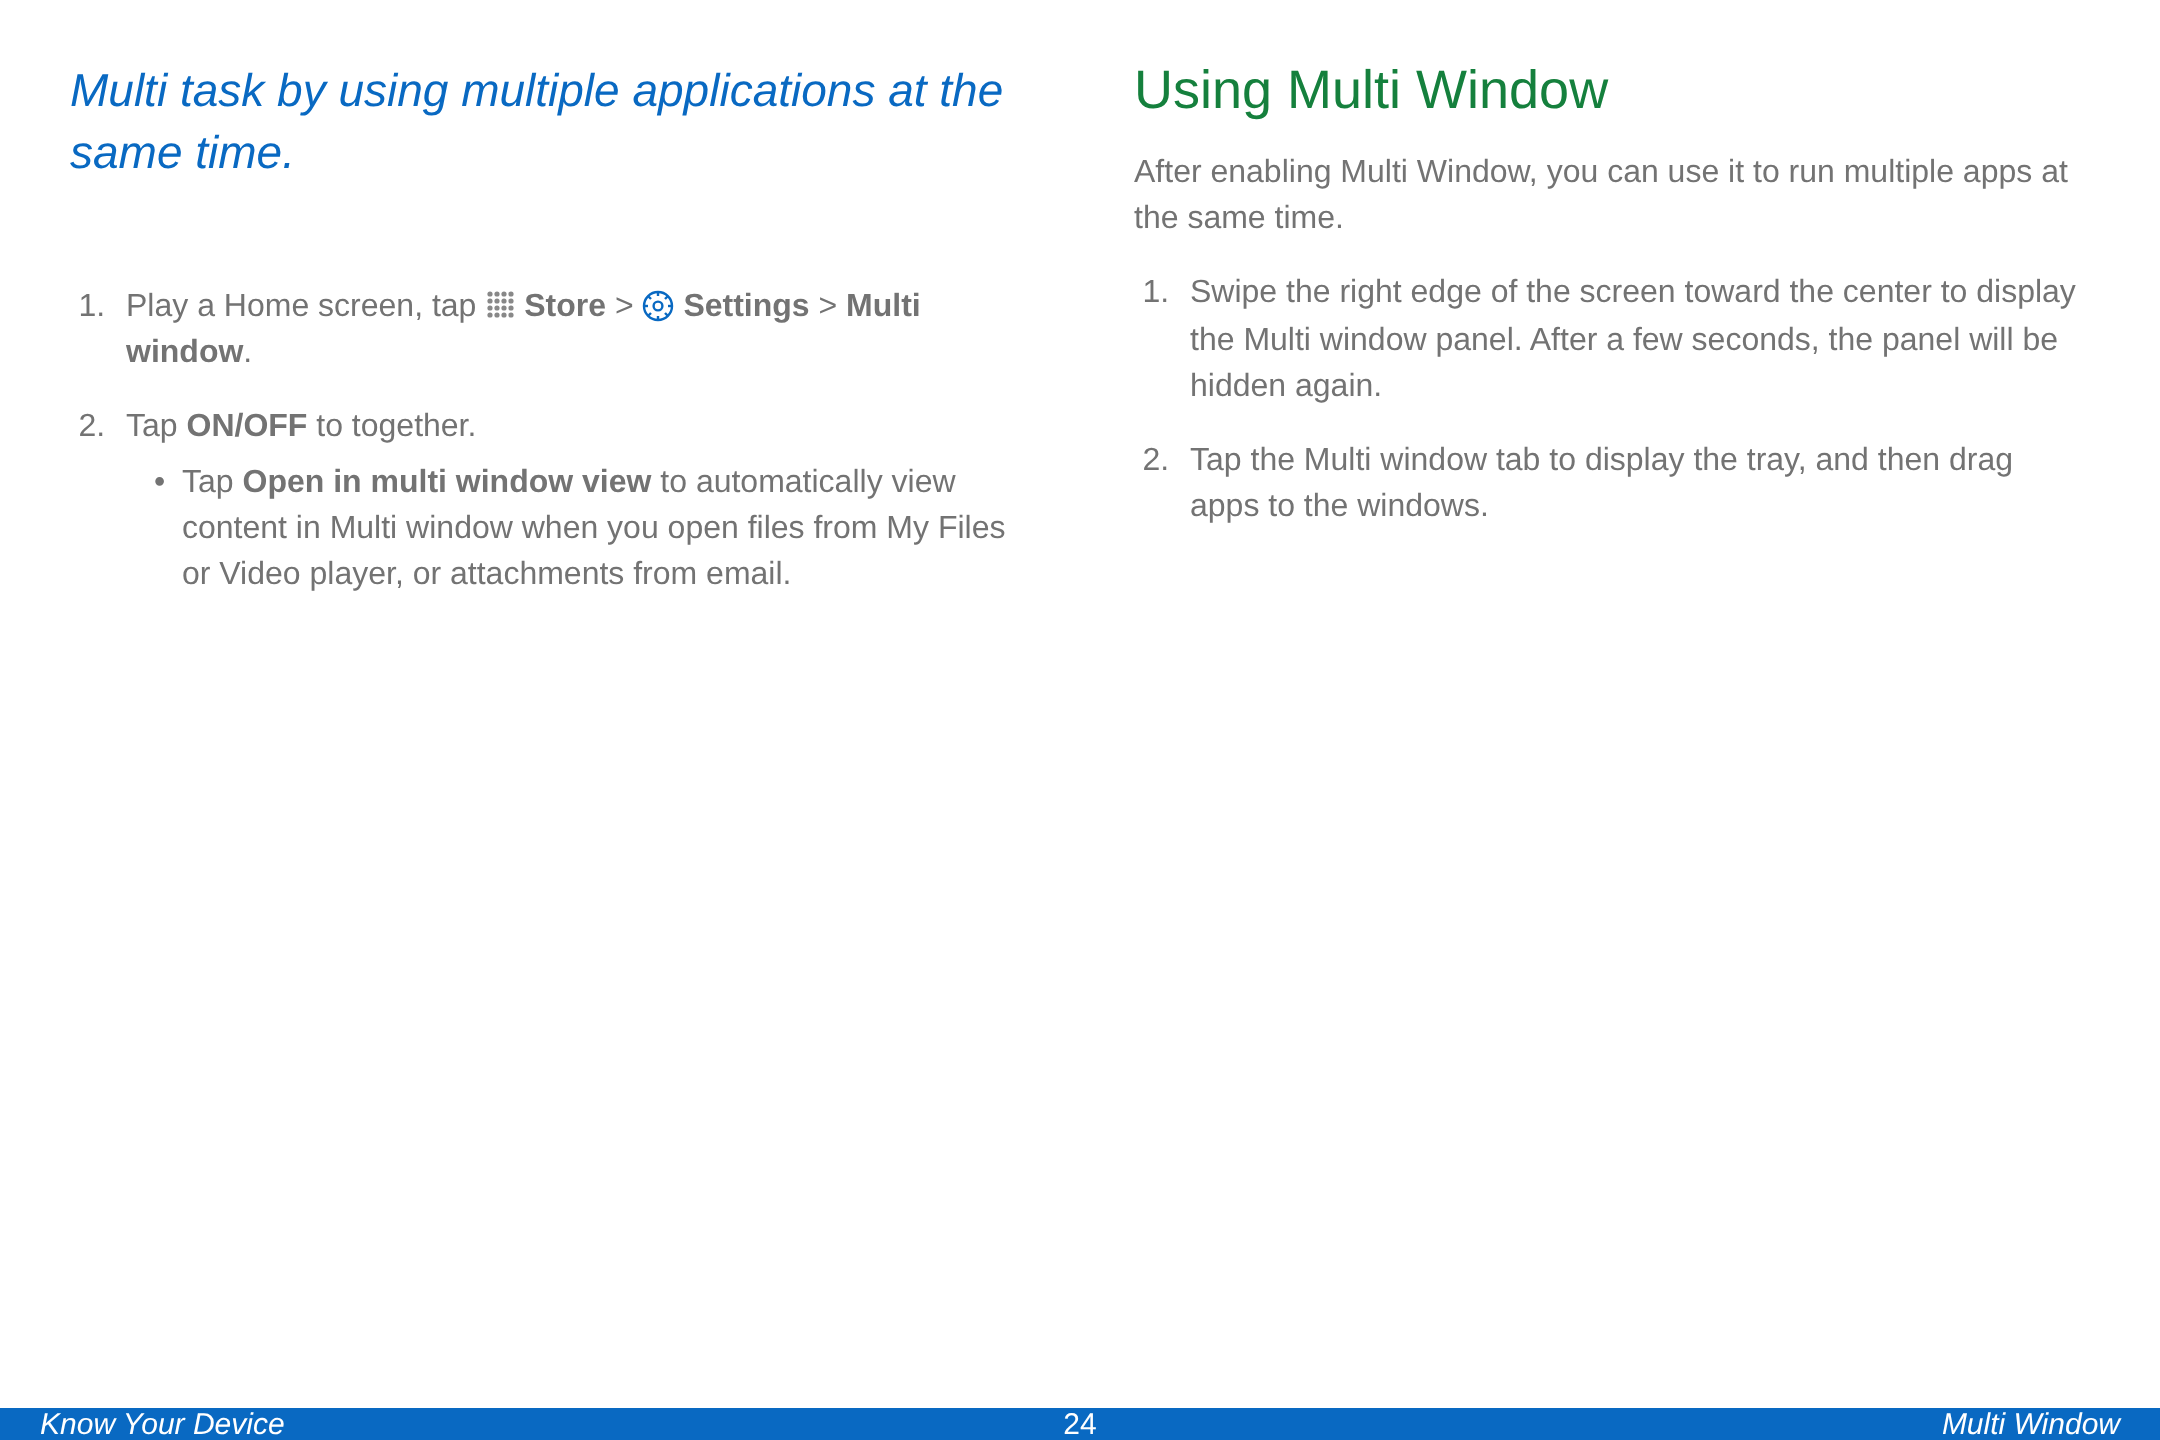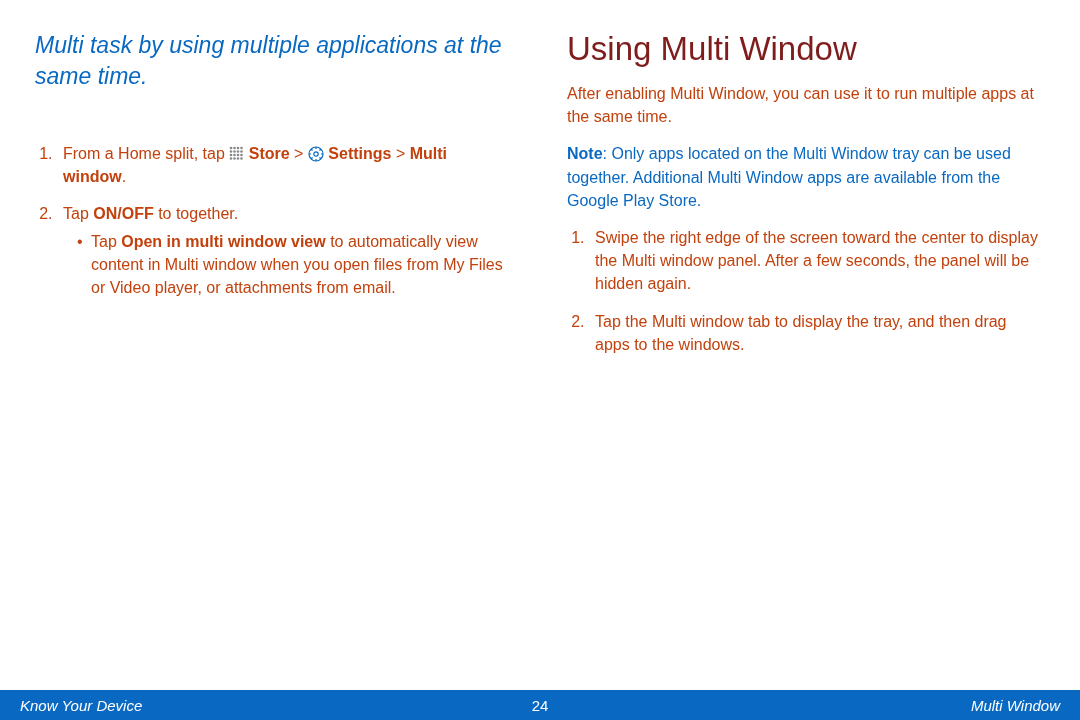--- a/index.html
+++ b/index.html
@@ -22,29 +22,29 @@
     min-width: 0;
   }
   .intro {
     color: #0969c2;
     font-style: italic;
     font-size: 23px;
     line-height: 1.35;
     margin-bottom: 50px;
   }
   h2 {
-    color: #7f1d1d;
+    color: #15803d;
     font-weight: 400;
-    font-size: 33px;
+    font-size: 27px;
     margin-bottom: 14px;
   }
   .body-text, li, p {
     font-size: 16px;
     line-height: 1.45;
-    color: #c2410c;
+    color: #737373;
   }
   ol {
     padding-left: 22px;
     margin-bottom: 14px;
   }
   ol > li {
     margin-bottom: 14px;
     padding-left: 6px;
   }
   ul {
@@ -71,21 +71,21 @@
   }
   .para {
     font-size: 16px;
     line-height: 1.45;
     margin-bottom: 14px;
   }
   b { font-weight: 700; }
   .footer {
     position: absolute;
     left: 0; right: 0; bottom: 0;
-    height: 30px;
+    height: 16px;
     background: #0969c2;
     color: #fff;
     font-style: italic;
     font-size: 15px;
     display: flex;
     align-items: center;
     justify-content: space-between;
     padding: 0 20px;
   }
   .footer .center {
@@ -109,21 +109,21 @@
   .icon-gear svg { width:16px; height:16px; }
 </style>
 </head>
 <body>
 
 <div class="page">
   <div class="col">
     <div class="intro">Multi task by using multiple applications at the same time.</div>
     <ol>
       <li>
-        <span>From a Home split, tap </span><span class="icon-apps"><svg viewBox="0 0 15 15">
+        <span>Play a Home screen, tap </span><span class="icon-apps"><svg viewBox="0 0 15 15">
               <g fill="#888">
                 <circle cx="2" cy="2" r="1.3"></circle>
                 <circle cx="5.5" cy="2" r="1.3"></circle>
                 <circle cx="9" cy="2" r="1.3"></circle>
                 <circle cx="12.5" cy="2" r="1.3"></circle>
                 <circle cx="2" cy="5.5" r="1.3"></circle>
                 <circle cx="5.5" cy="5.5" r="1.3"></circle>
                 <circle cx="9" cy="5.5" r="1.3"></circle>
                 <circle cx="12.5" cy="5.5" r="1.3"></circle>
                 <circle cx="2" cy="9" r="1.3"></circle>
@@ -157,23 +157,20 @@
             <span>Tap </span><b>Open in multi window view</b><span> to automatically view content in Multi window when you open files from My Files or Video player, or attachments from email.</span>
           </li>
         </ul>
       </li>
     </ol>
   </div>
 
   <div class="col">
     <h2>Using Multi Window</h2>
     <p class="para">After enabling Multi Window, you can use it to run multiple apps at the same time.</p>
-    <p class="note">
-      <b>Note</b><span>: Only apps located on the Multi Window tray can be used together. Additional Multi Window apps are available from the Google Play Store.</span>
-    </p>
     <ol>
       <li>Swipe the right edge of the screen toward the center to display the Multi window panel. After a few seconds, the panel will be hidden again.</li>
       <li>Tap the Multi window tab to display the tray, and then drag apps to the windows.</li>
     </ol>
   </div>
 </div>
 
 <div class="footer">
   <span>Know Your Device</span>
   <span class="center">24</span>

